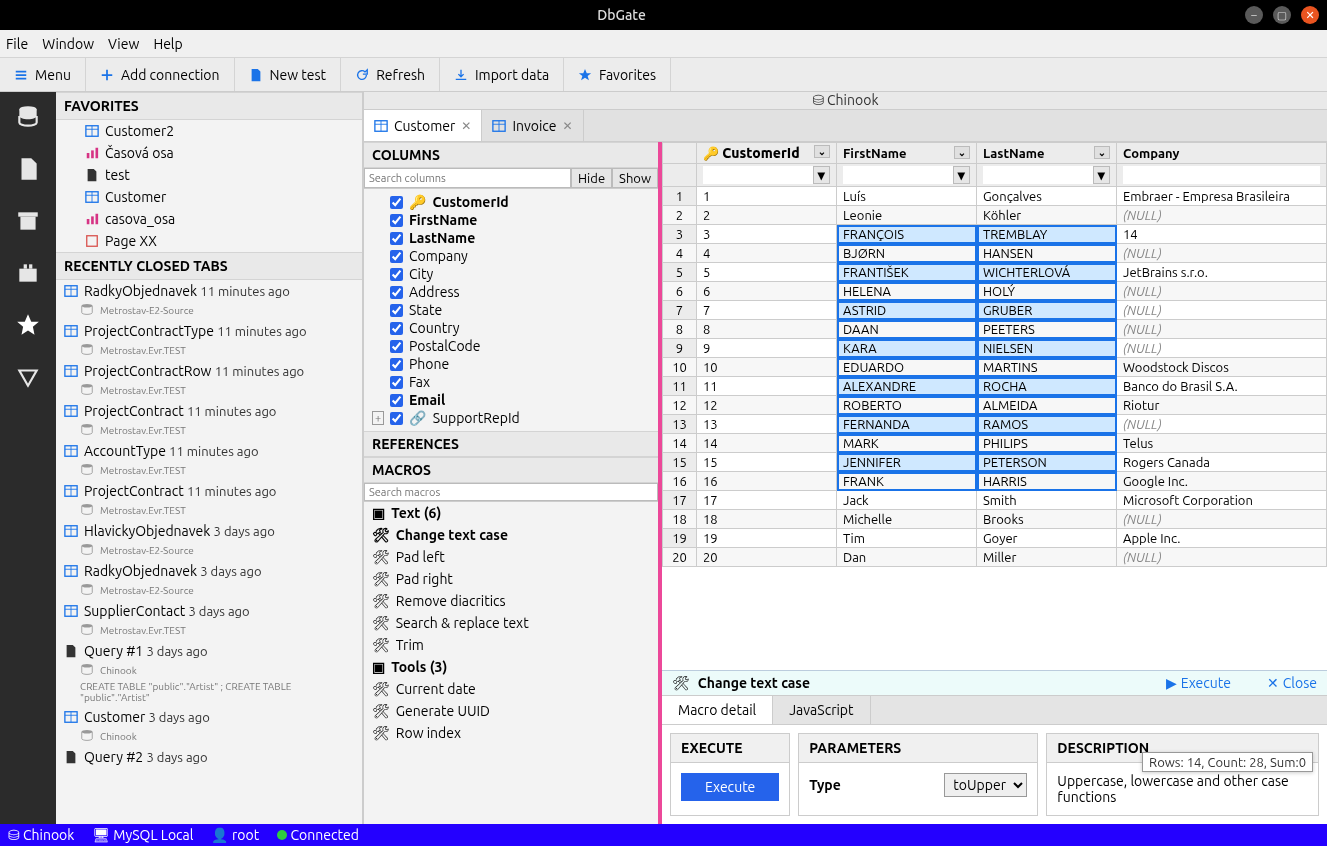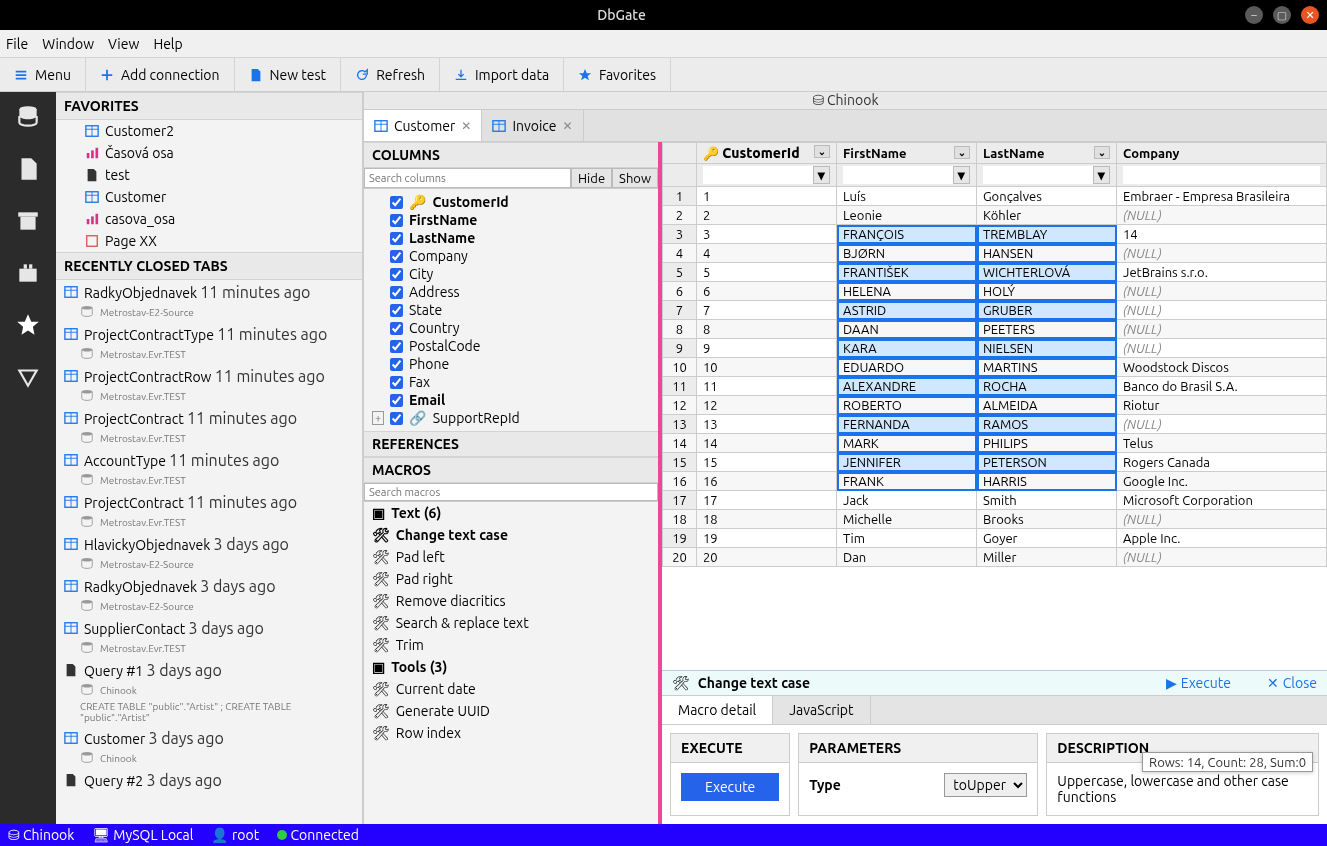--- a/index.html
+++ b/index.html
@@ -67,21 +67,21 @@
   .macro-tabs .mt.active{ background:#fff;}
   .macro-body { flex:0 0 auto; background:#fff; display:flex; padding:8px; gap:8px; border-top:1px solid #ccc;}
   .mbox { border:1px solid #ccc; flex:1;}
   .mbox .mh { background:#f0f0f0; font-weight:bold; padding:6px 10px; border-bottom:1px solid #ccc;}
   .mbox .mb { padding:10px;}
   .exec-btn { background:#2563eb; color:#fff; border:none; padding:6px 24px; }
   select { border:1px solid #999; padding:2px 4px;}
   .statusbar { background:#2400ff; color:#fff; height:22px; display:flex; align-items:center; padding:0 8px; gap:18px; font-size:13px;}
   .statusbar .dot{width:10px;height:10px;border-radius:50%;background:#2ecc40;display:inline-block;}
   .sicon{display:inline-flex;}
-  .tsmall{font-size:16px;color:#555;}
+  .tsmall{font-size:13px;color:#555;}
 </style>
 </head>
 <body>
 
 <div class="window">
   <div class="titlebar">
     <span class="titlebar-title">DbGate</span>
     <span class="tb-btn tb-min">–</span>
     <span class="tb-btn tb-max">▢</span>
     <span class="tb-btn tb-close">✕</span>

